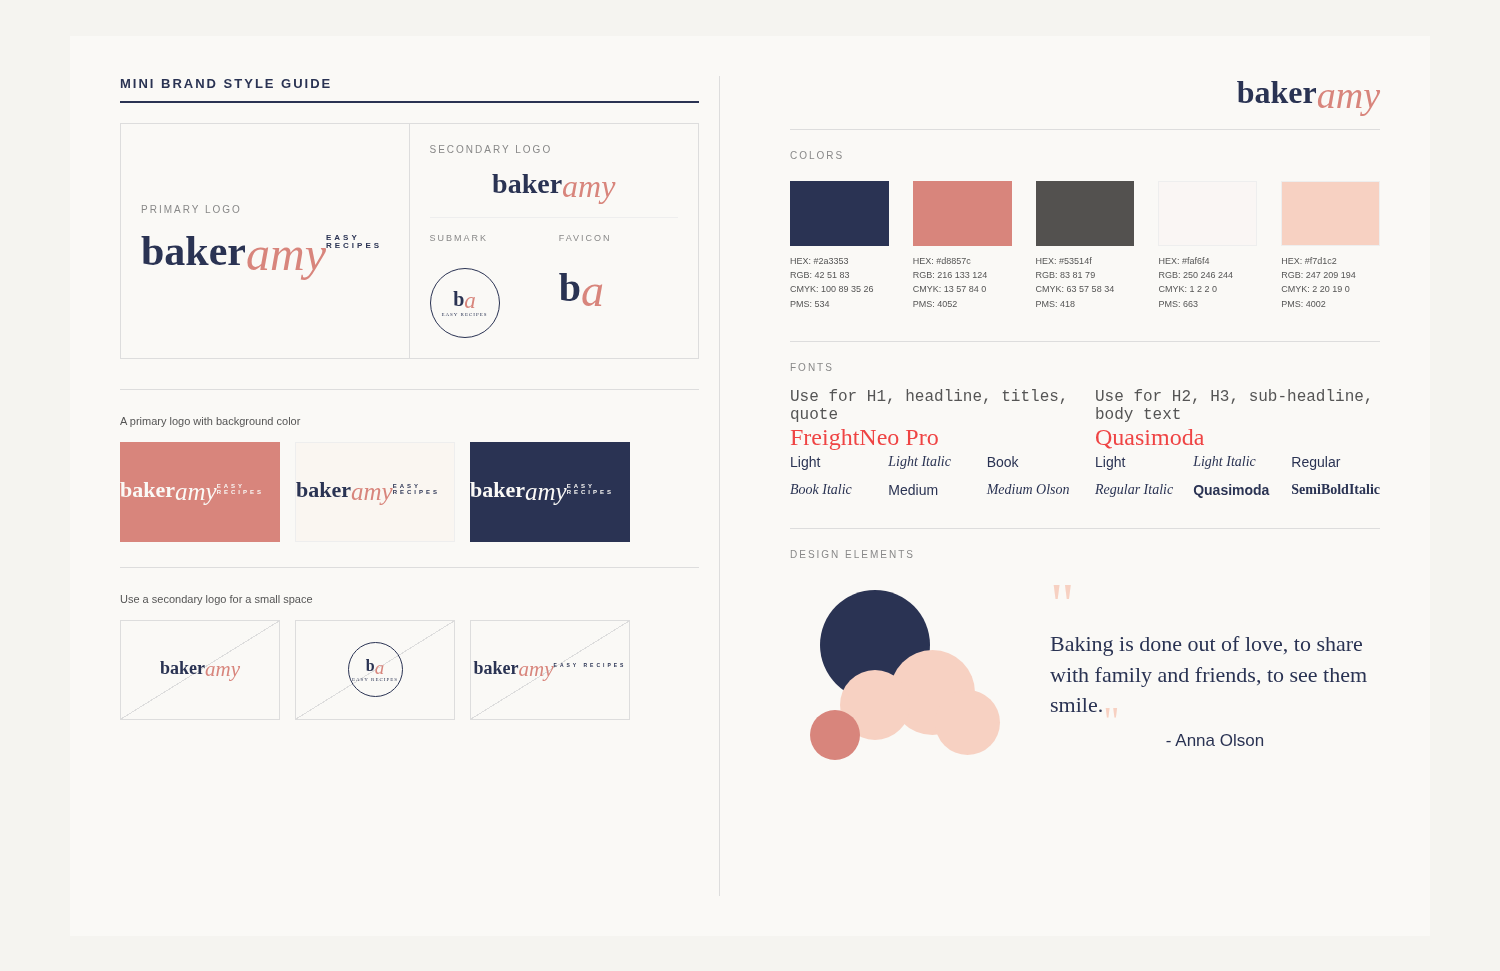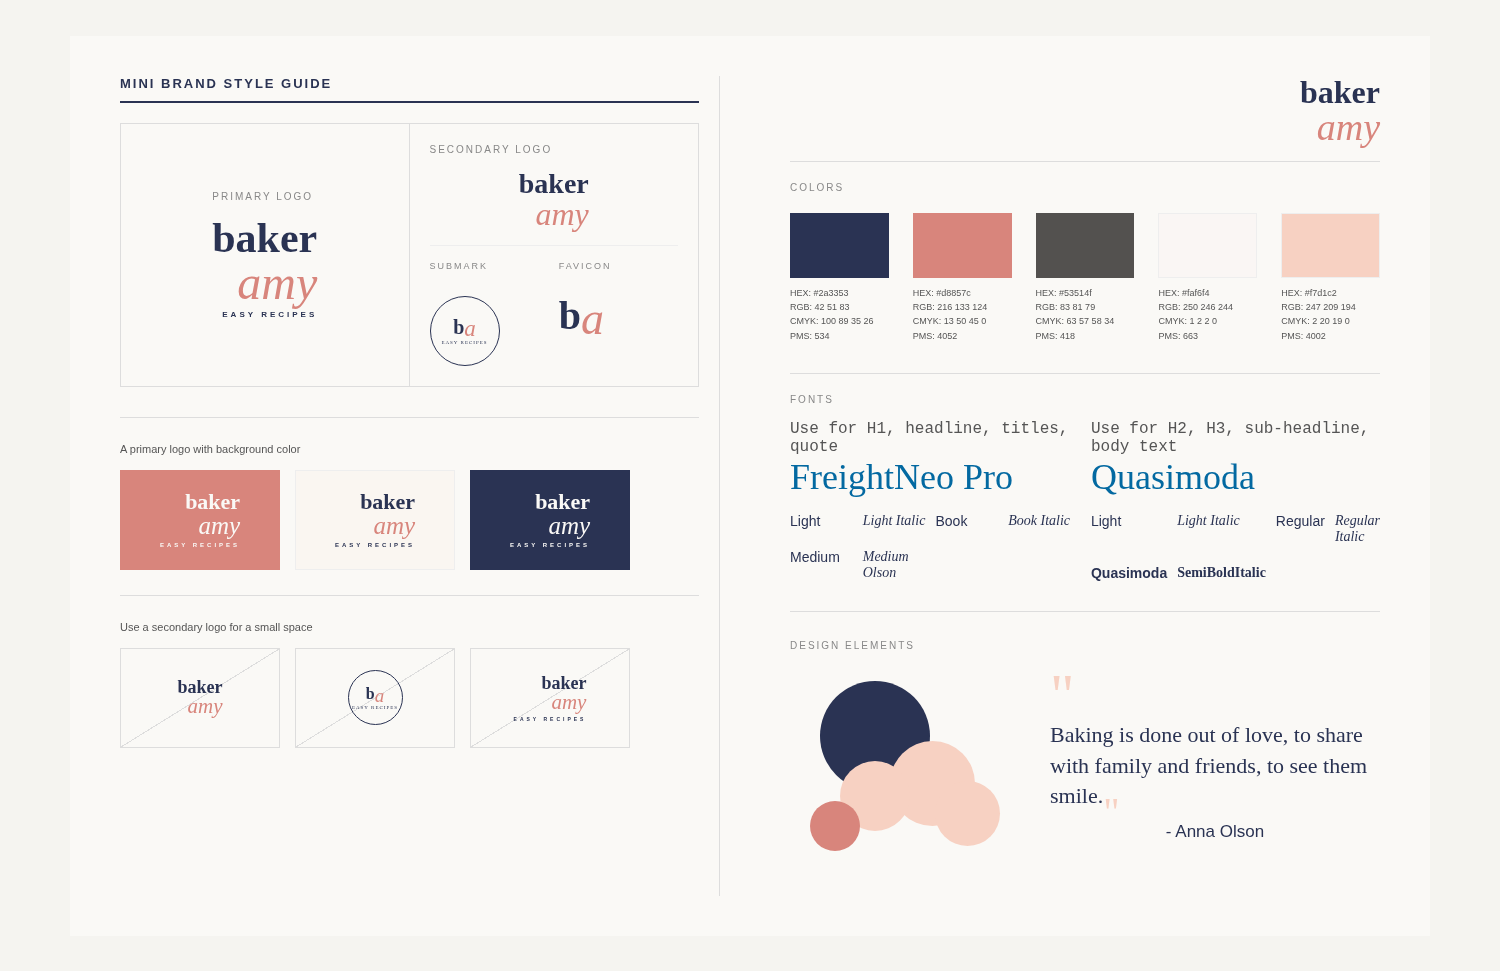--- a/index.html
+++ b/index.html
@@ -86,23 +86,22 @@
       font-family: Arial, sans-serif;
       font-size: 9px;
       letter-spacing: 2px;
       color: #888;
       text-transform: uppercase;
       margin-bottom: 25px;
     }
 
     .logo-baker-amy {
       display: flex;
-      flex-direction: column;
+      flex-direction: row;
       line-height: 1;
-      align-items: flex-end;
     }
 
     .logo-baker {
       font-family: Georgia, serif;
       font-weight: bold;
       color: #2a3353;
     }
 
     .logo-amy {
       font-family: Georgia, serif;
@@ -334,32 +333,32 @@
     }
 
     .font-col-label {
       font-family: Liberation Mono, monospace;
       font-size: 16px;
       color: #555;
       margin-bottom: 0;
     }
 
     .font-main-name {
-      font-size: 36px;
-      color: #0369a1;
-      margin-bottom: 15px;
+      font-size: 24px;
+      color: #ef4444;
+      margin-bottom: 3px;
     }
 
     .font-freight { font-family: Georgia, serif; }
     .font-quasi { font-family: Georgia, serif; }
 
     .font-weights {
       display: grid;
-      grid-template-columns: 1fr 1fr 1fr 1fr;
-      gap: 20px 10px;
+      grid-template-columns: 1fr 1fr 1fr;
+      gap: 12px 10px;
     }
 
     .fw-light { font-weight: 300; font-size: 14px; color: #2a3353; font-family: Arial, sans-serif; }
     .fw-book { font-weight: 400; font-size: 14px; color: #2a3353; font-family: Arial, sans-serif; }
     .fw-medium { font-weight: 500; font-size: 14px; color: #2a3353; font-family: Arial, sans-serif; }
     .fw-regular { font-weight: 400; font-size: 14px; color: #2a3353; font-family: Arial, sans-serif; }
     .fw-semibold { font-weight: 700; font-size: 14px; color: #2a3353; font-family: Arial, sans-serif; }
 
     .fw-light-italic { font-weight: 300; font-style: italic; font-size: 14px; color: #2a3353; font-family: Georgia, serif; }
     .fw-book-italic { font-weight: 400; font-style: italic; font-size: 14px; color: #2a3353; font-family: Georgia, serif; }
@@ -370,21 +369,21 @@
     
     .design-elements-section { }
     .design-elements-title {
       font-family: Arial, sans-serif;
       font-size: 10px;
       letter-spacing: 2px;
       color: #888;
       text-transform: uppercase;
       margin-bottom: 20px;
       border-top: 1px solid #ddd;
-      padding-top: 28px;
+      padding-top: 20px;
     }
 
     .design-elements-row {
       display: flex;
       gap: 30px;
       align-items: center;
     }
 
     .circles-area {
       position: relative;
@@ -564,21 +563,21 @@
             <span>RGB: 42 51 83</span><br>
             <span>CMYK: 100 89 35 26</span><br>
             <span>PMS: 534</span>
           </div>
         </div>
         <div class="color-swatch-item">
           <div class="color-swatch-box" style="background:#d8857c;"></div>
           <div class="color-info">
             <span>HEX: #d8857c</span><br>
             <span>RGB: 216 133 124</span><br>
-            <span>CMYK: 13 50 45 0</span><br>
+            <span>CMYK: 13 57 84 0</span><br>
             <span>PMS: 4052</span>
           </div>
         </div>
         <div class="color-swatch-item">
           <div class="color-swatch-box" style="background:#53514f;"></div>
           <div class="color-info">
             <span>HEX: #53514f</span><br>
             <span>RGB: 83 81 79</span><br>
             <span>CMYK: 63 57 58 34</span><br>
             <span>PMS: 418</span>

